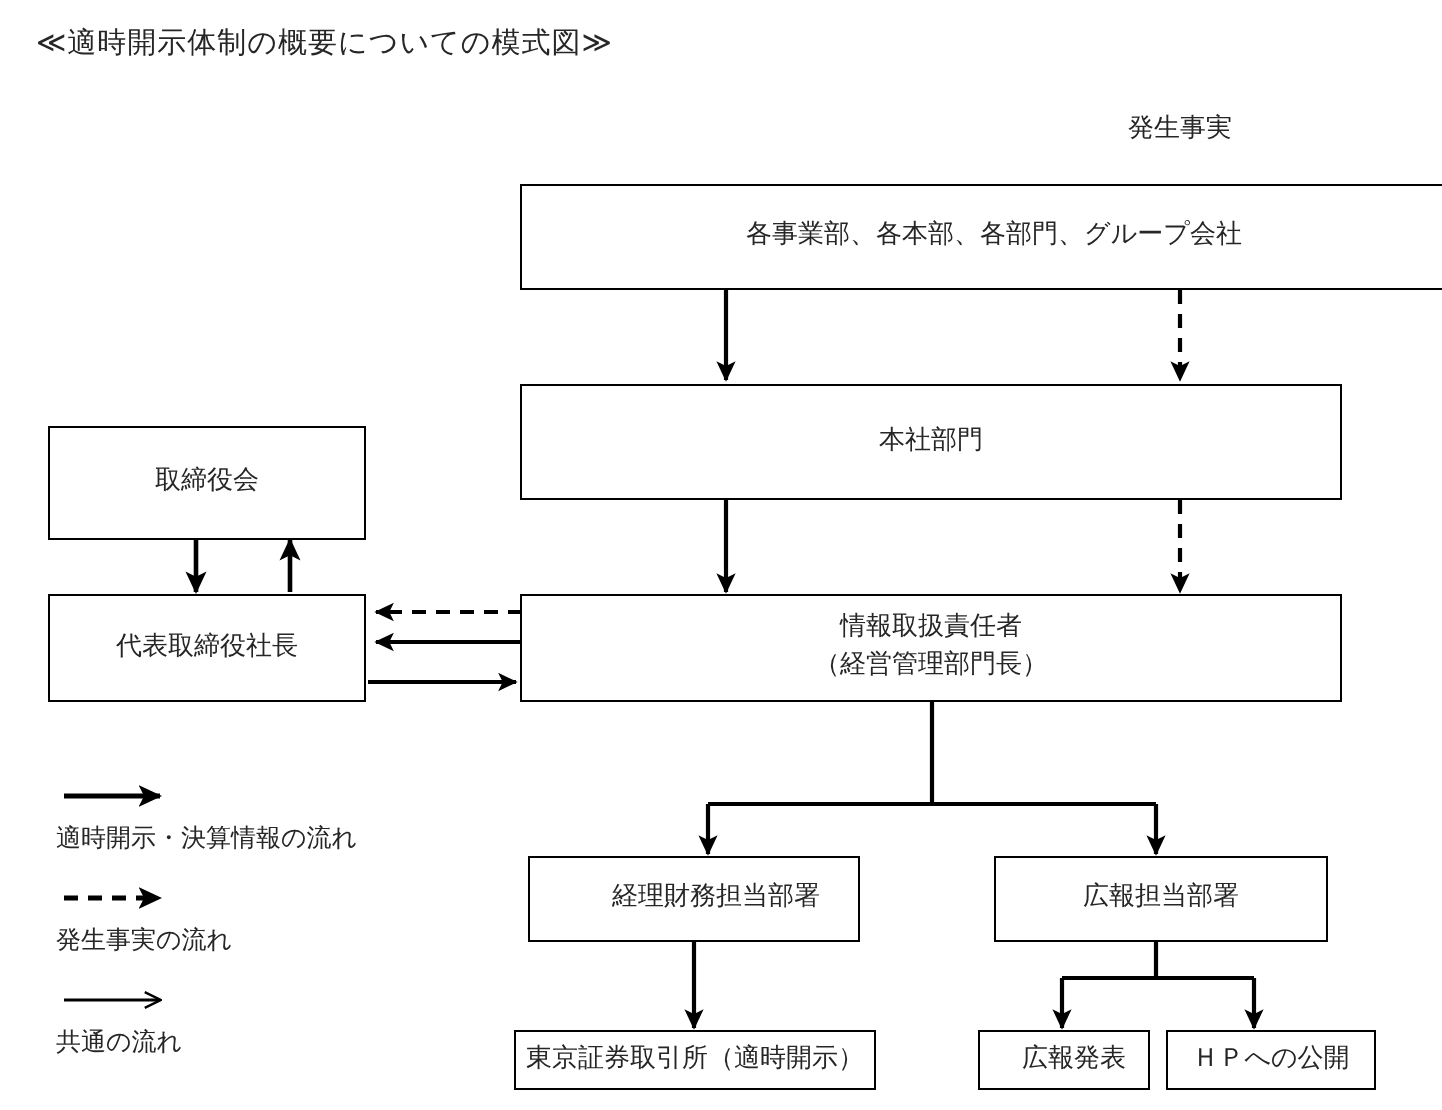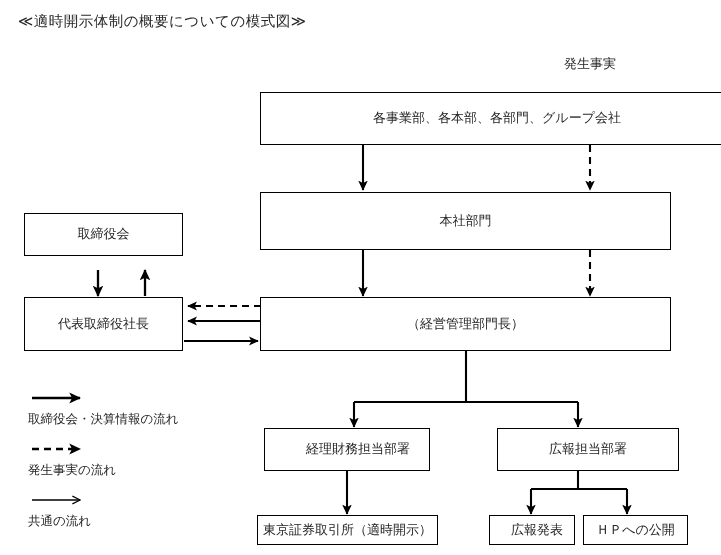--- a/index.html
+++ b/index.html
@@ -131,51 +131,52 @@
   </svg>
 
   <div class="abs node" style="left:260px; top:92px; width:474px; height:53px;">
     <span>各事業部、各本部、各部門、グループ会社</span>
   </div>
 
   <div class="abs node" style="left:260px; top:192px; width:411px; height:58px;">
     <span>本社部門</span>
   </div>
 
-  <div class="abs node" style="left:24px; top:213px; width:159px; height:43px;">
+  <div class="abs node" style="left:24px; top:213px; width:159px; height:57px;">
     <span>取締役会</span>
   </div>
 
   <div class="abs node" style="left:24px; top:297px; width:159px; height:54px;">
     <span>代表取締役社長</span>
   </div>
 
   <div class="abs node" style="left:260px; top:297px; width:411px; height:54px;">
+    <span>情報取扱責任者</span>
     <span class="line2">（経営管理部門長）</span>
   </div>
 
   <div class="abs node" style="left:264px; top:428px; width:166px; height:43px;padding-left:22px;">
     <span>経理財務担当部署</span>
   </div>
 
-  <div class="abs node" style="left:497px; top:428px; width:182px; height:43px;align-items:center;">
+  <div class="abs node" style="left:497px; top:428px; width:167px; height:43px;align-items:center;">
     <span>広報担当部署</span>
   </div>
 
   <div class="abs node" style="left:257px; top:515px; width:181px; height:30px;">
     <span>東京証券取引所（適時開示）</span>
   </div>
 
   <div class="abs node" style="left:489px; top:515px; width:86px; height:30px;padding-left:10px;">
     <span>広報発表</span>
   </div>
 
   <div class="abs node" style="left:583px; top:515px; width:105px; height:30px;">
     <span>ＨＰへの公開</span>
   </div>
 
-  <div class="abs legend-label" style="left:28px; top:411px;">取締役会・決算情報の流れ</div>
+  <div class="abs legend-label" style="left:28px; top:411px;">適時開示・決算情報の流れ</div>
 
   <div class="abs legend-label" style="left:28px; top:462px;">発生事実の流れ</div>
 
   <div class="abs legend-label" style="left:28px; top:513px;">共通の流れ</div>
 
 </div>
 
 </body></html>

